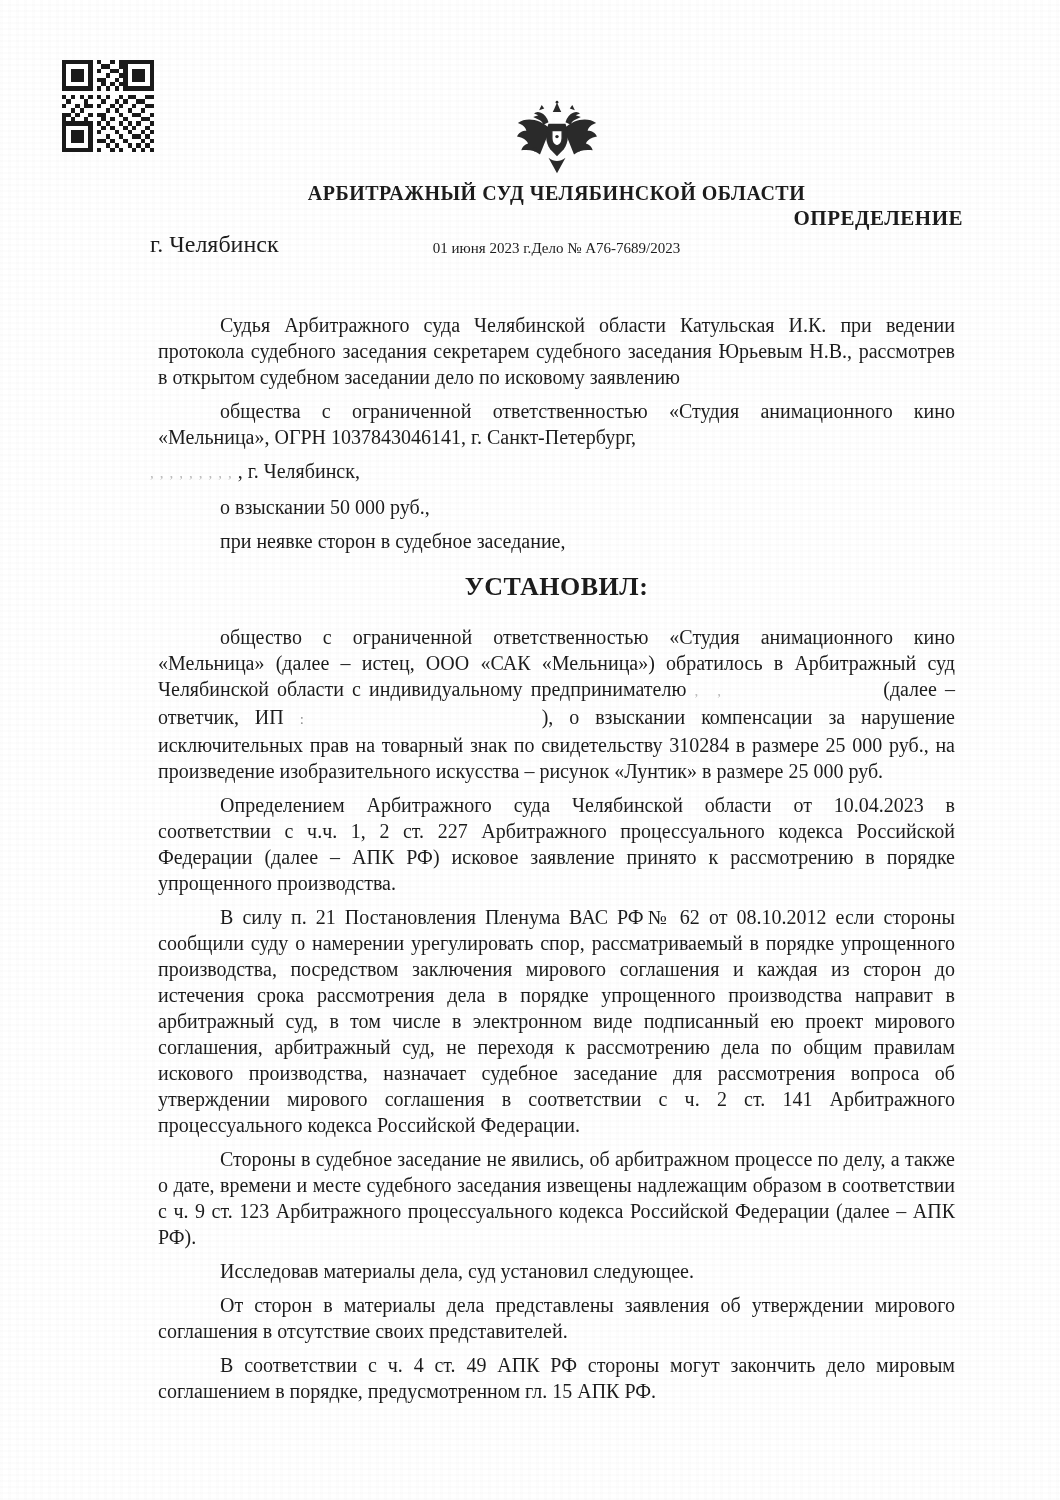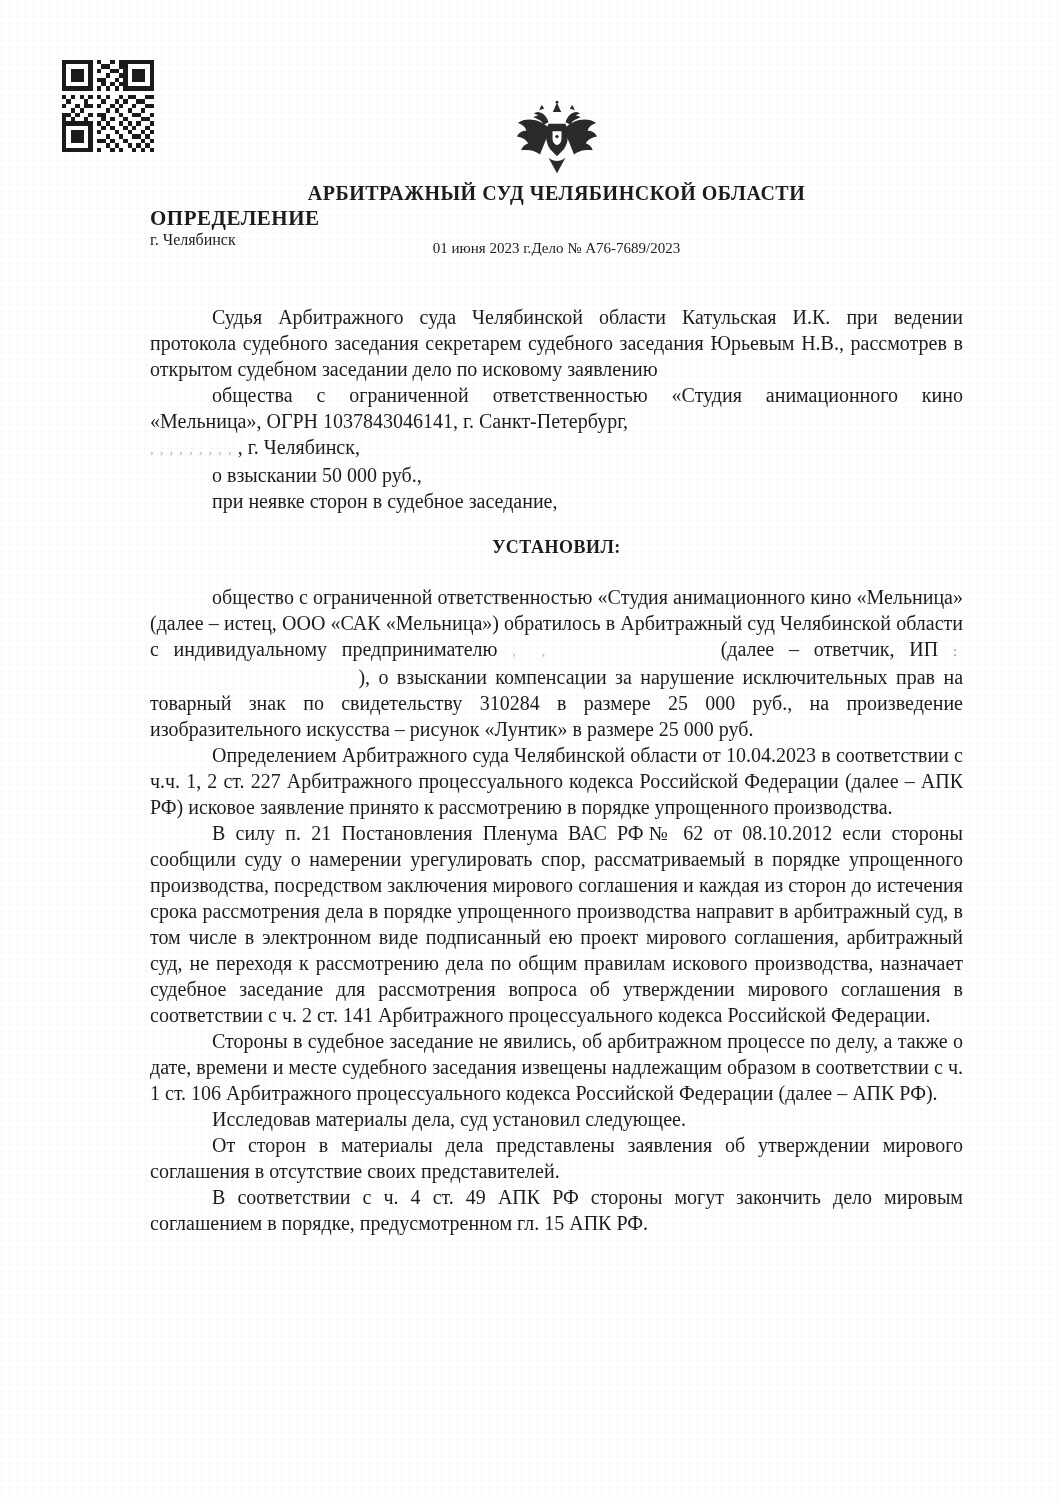--- a/index.html
+++ b/index.html
@@ -17,43 +17,43 @@
   }
   .qr{position:absolute;left:62px;top:60px;width:92px;height:92px;}
   .emblem{position:absolute;left:514px;top:100px;width:86px;height:80px;}
   .court-name{
     position:absolute;left:150px;top:182px;width:813px;
     text-align:center;font-weight:bold;font-size:20px;letter-spacing:.5px;
     margin:0;
   }
   .doc-type{
     position:absolute;left:150px;top:206px;width:813px;
-    text-align:left;font-weight:bold;font-size:21px;letter-spacing:.5px;
+    text-align:right;font-weight:bold;font-size:21px;letter-spacing:.5px;
     margin:0;
   }
-  .meta-city{position:absolute;left:150px;top:231px;font-size:16px;}
+  .meta-city{position:absolute;left:150px;top:231px;font-size:24px;}
   .meta-row{
     position:absolute;left:150px;top:240px;width:813px;
     display:flex;justify-content:center;font-size:15px;
   }
   .text-block{
     position:absolute;left:150px;top:304px;width:813px;
     font-size:20px;line-height:26px;text-align:justify;
   }
-  .para{margin:0;text-indent:62px;}
+  .para{margin:8px;text-indent:62px;}
   .short{text-align:left;}
   .flex-line{display:flex;align-items:baseline;text-indent:0;}
   .flex-line .lead{padding-left:62px;white-space:nowrap;}
   .ghost{color:#b9b9b9;font-size:15px;letter-spacing:6px;white-space:nowrap;}
   .ghost-colon{color:#8f8f8f;}
   .gap{display:inline-block;}
   .gap-a{width:140px;}
   .gap-b{width:200px;}
   .heading{
-    margin:20px 0 24px 0;text-align:center;font-weight:bold;font-size:18px;
+    margin:20px 0 24px 0;text-align:center;font-weight:bold;font-size:26px;
     text-indent:0;letter-spacing:.5px;
   }
   .spacer-auto{margin-left:auto;}
   .ghost-mid{margin-left:70px;}
 </style>
 </head>
 <body>
 
 <div class="page">
 
@@ -128,19 +128,19 @@
       <span class="ghost">, ,</span>
       <span class="gap gap-a"></span>
       <span>(далее – ответчик, ИП</span>
       <span class="ghost ghost-colon">:</span>
       <span class="gap gap-b"></span>
       <span>), о взыскании компенсации за нарушение исключительных прав на товарный знак по свидетельству 310284 в размере 25 000 руб., на произведение изобразительного искусства – рисунок «Лунтик» в размере 25 000 руб.</span>
     </p>
 
     <p class="para">Определением Арбитражного суда Челябинской области от 10.04.2023 в соответствии с ч.ч. 1, 2 ст. 227 Арбитражного процессуального кодекса Российской Федерации (далее – АПК РФ) исковое заявление принято к рассмотрению в порядке упрощенного производства.</p>
     <p class="para">В силу п. 21 Постановления Пленума ВАС РФ№ 62 от 08.10.2012 если стороны сообщили суду о намерении урегулировать спор, рассматриваемый в порядке упрощенного производства, посредством заключения мирового соглашения и каждая из сторон до истечения срока рассмотрения дела в порядке упрощенного производства направит в арбитражный суд, в том числе в электронном виде подписанный ею проект мирового соглашения, арбитражный суд, не переходя к рассмотрению дела по общим правилам искового производства, назначает судебное заседание для рассмотрения вопроса об утверждении мирового соглашения в соответствии с ч. 2 ст. 141 Арбитражного процессуального кодекса Российской Федерации.</p>
-    <p class="para">Стороны в судебное заседание не явились, об арбитражном процессе по делу, а также о дате, времени и месте судебного заседания извещены надлежащим образом в соответствии с ч. 1 ст. 106 Арбитражного процессуального кодекса Российской Федерации (далее – АПК РФ).</p>
+    <p class="para">Стороны в судебное заседание не явились, об арбитражном процессе по делу, а также о дате, времени и месте судебного заседания извещены надлежащим образом в соответствии с ч. 9 ст. 123 Арбитражного процессуального кодекса Российской Федерации (далее – АПК РФ).</p>
     <p class="para">Исследовав материалы дела, суд установил следующее.</p>
     <p class="para">От сторон в материалы дела представлены заявления об утверждении мирового соглашения в отсутствие своих представителей.</p>
     <p class="para">В соответствии с ч. 4 ст. 49 АПК РФ стороны могут закончить дело мировым соглашением в порядке, предусмотренном гл. 15 АПК РФ.</p>
 
   </div>
 </div>
 
 </body></html>

